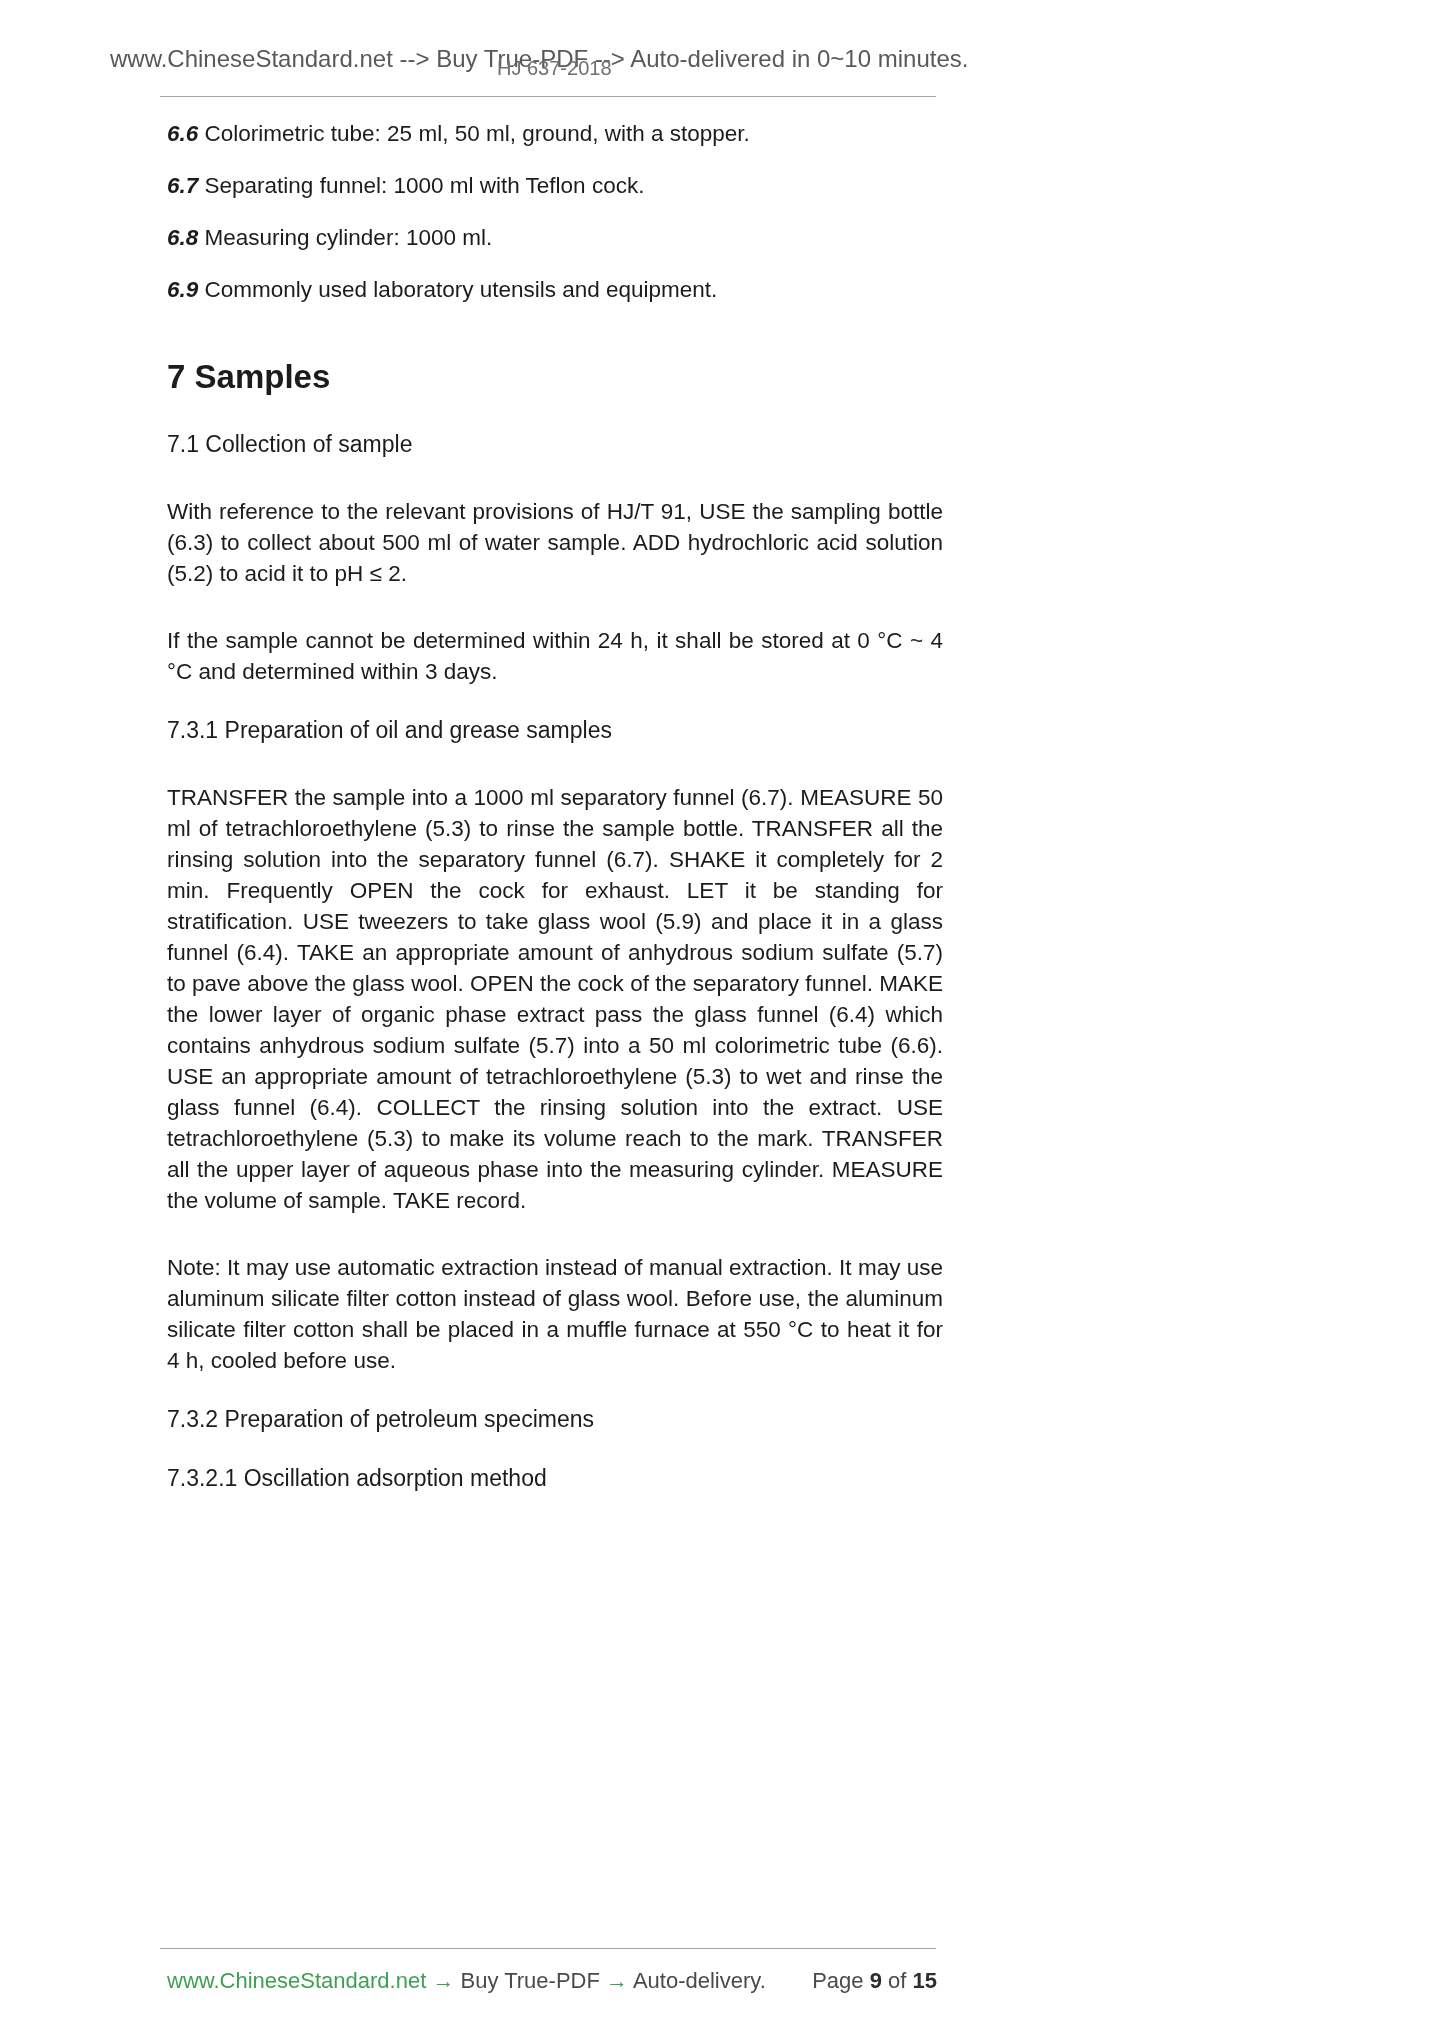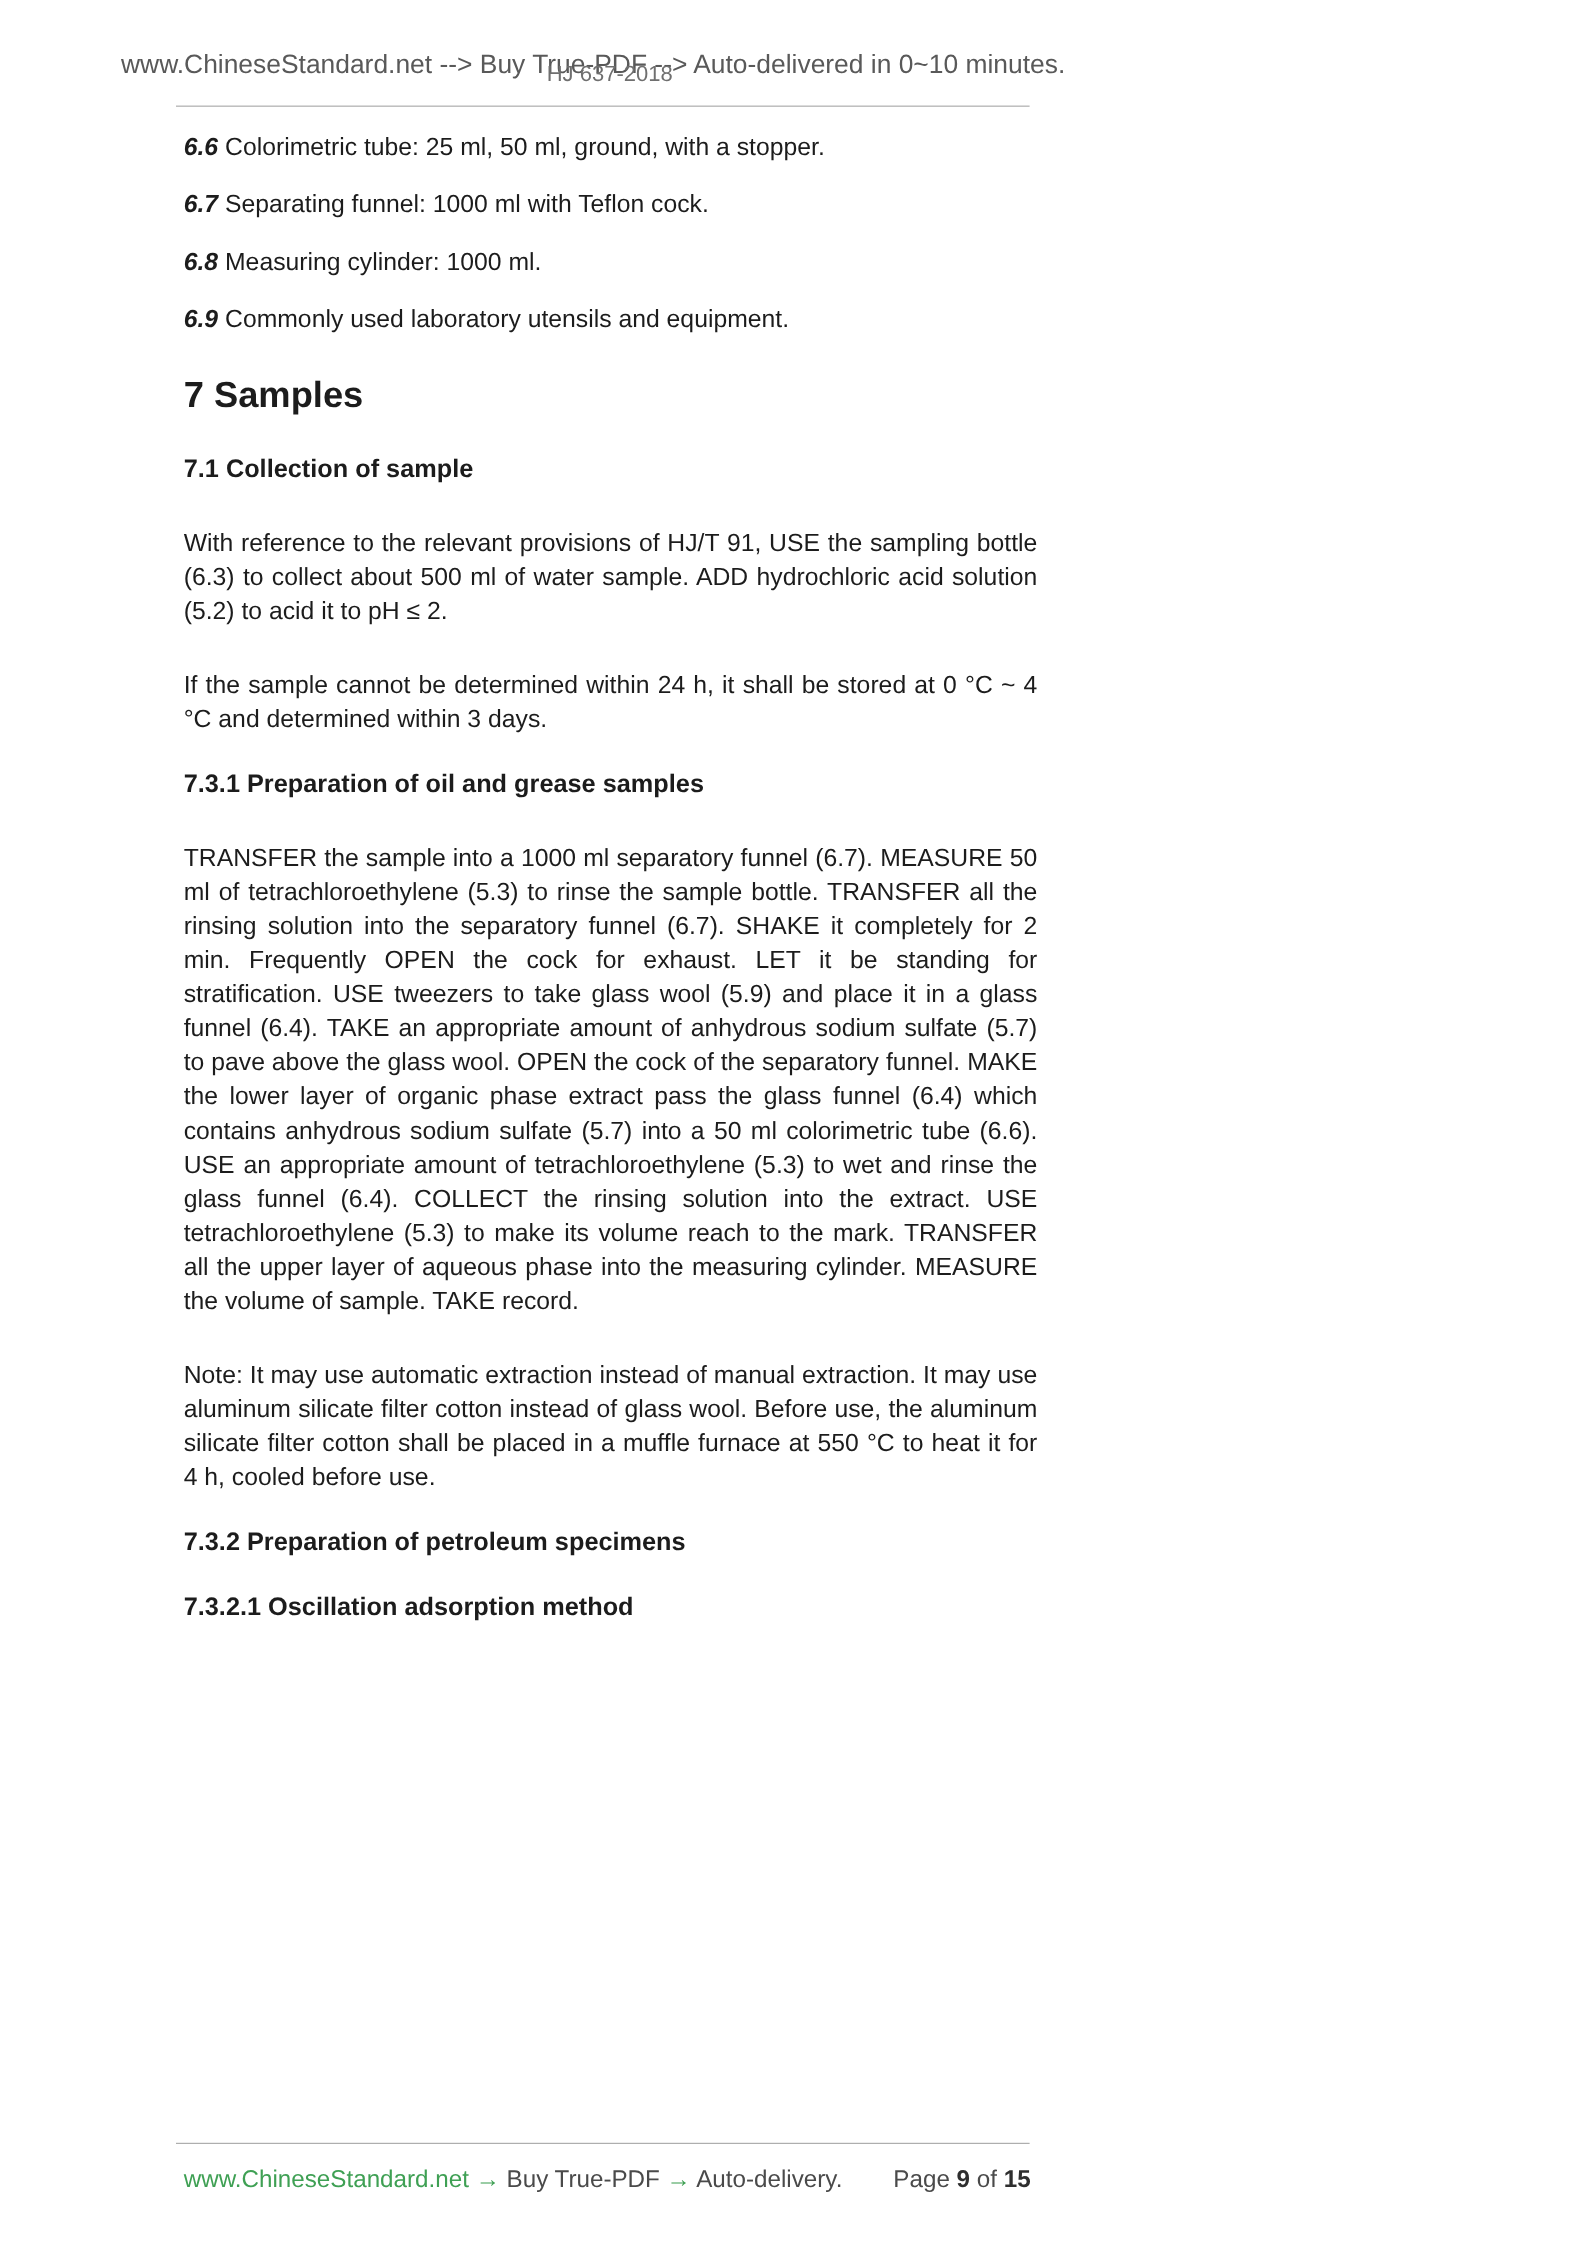--- a/index.html
+++ b/index.html
@@ -51,27 +51,27 @@
     line-height: 31px;
     color: #1c1c1c;
   }
   .item { margin-bottom: 21px; }
   .b { font-weight: bold; font-style: italic; }
 
   .h1 {
     font-size: 33px;
     line-height: 40px;
     font-weight: bold;
-    margin-top: 34px;
+    margin-top: 52px;
     margin-bottom: 32px;
   }
   .h2, .h3 {
     font-size: 23px;
     line-height: 31px;
-    font-weight: bold;
+    font-weight: normal;
     margin-top: 28px;
     margin-bottom: 20px;
   }
   .para {
     text-align: justify;
     margin-bottom: 20px;
     margin-top: 36px;
   }
 
   

